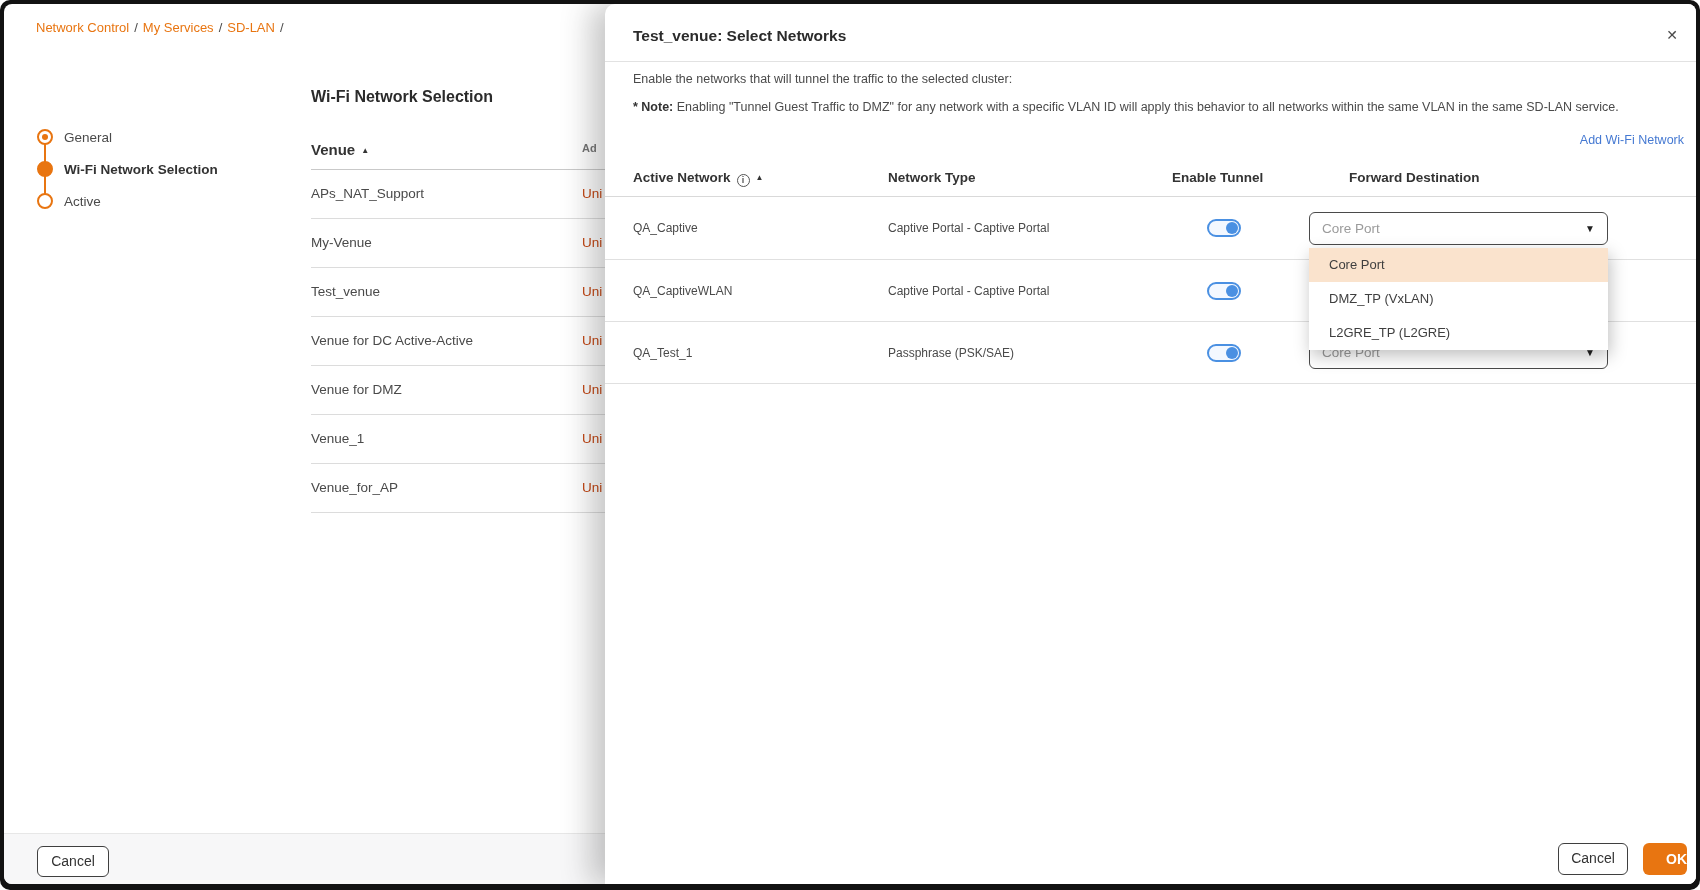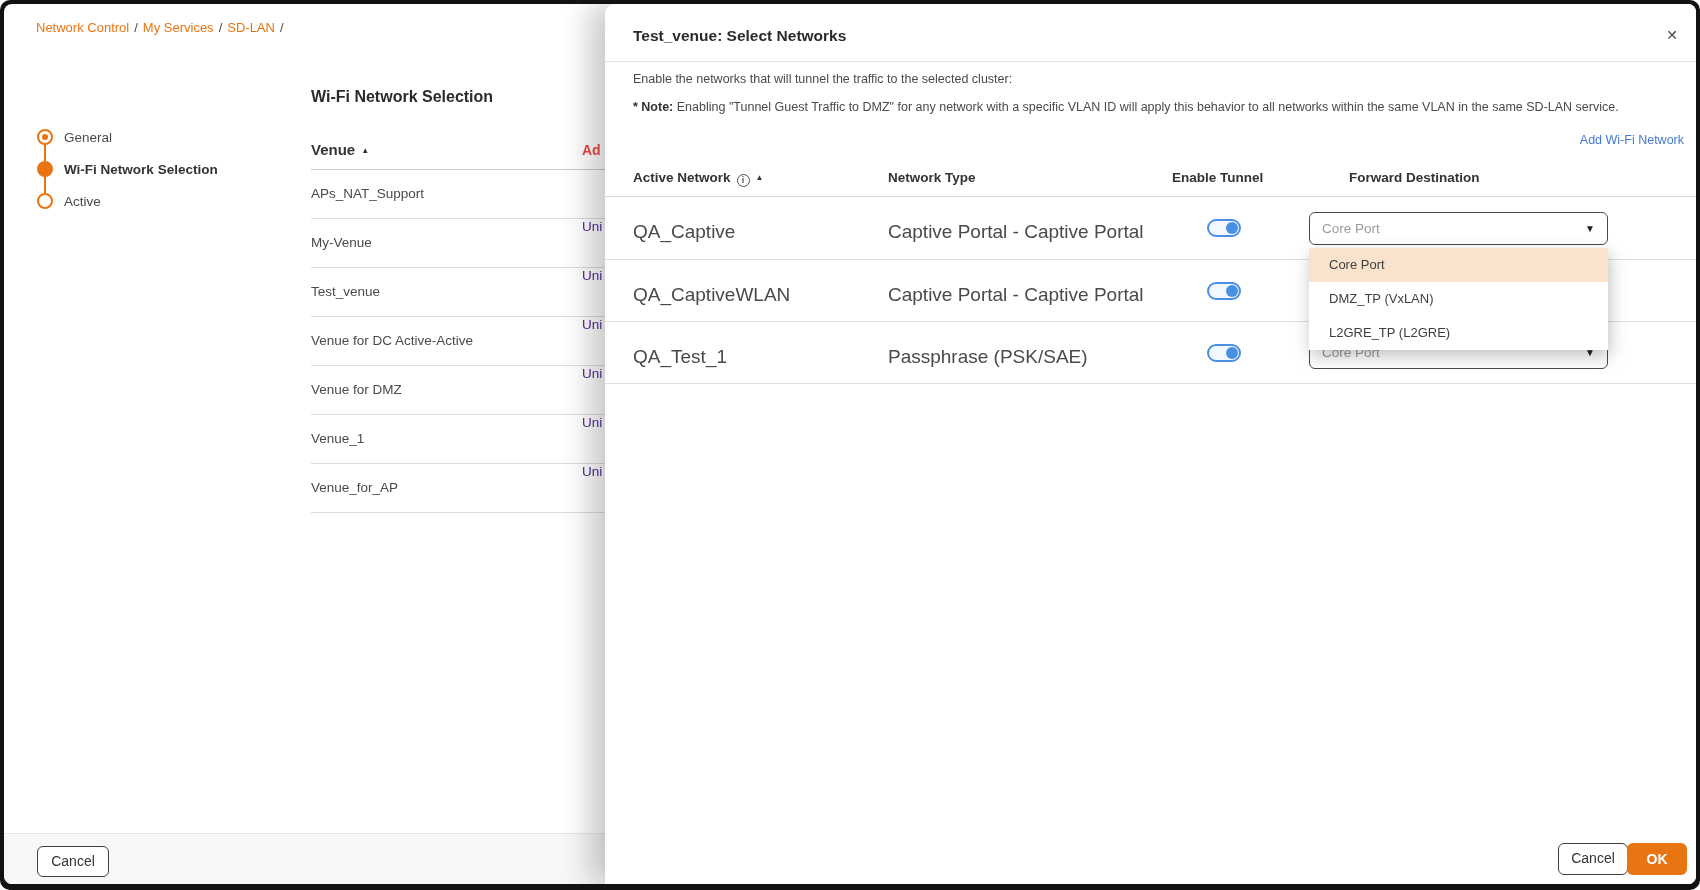--- a/index.html
+++ b/index.html
@@ -23,24 +23,24 @@
   .step.current .dot { background:#e87511; }
   .step .lbl { position:absolute; left:27px; top:1px; font-size:13.5px; color:#4a4a4a; white-space:nowrap; }
   .step.current .lbl { font-weight:bold; color:#333; }
 
   
   .section-title { position:absolute; left:307px; top:84px; font-size:16px; font-weight:bold; color:#2b2b2b; }
   .venue-table { position:absolute; left:307px; top:130px; width:298px; overflow:hidden; }
   .vt-header { position:relative; height:36px; border-bottom:1px solid #c9c9c9; }
   .vt-header .h1 { position:absolute; left:0; top:7px; font-size:15px; font-weight:bold; color:#333; }
   .vt-header .sort { font-size:8px; color:#333; margin-left:6px; vertical-align:2px; }
-  .vt-header .h2 { position:absolute; left:271px; top:8px; font-size:14px; font-weight:bold; color:#ef4444; white-space:nowrap; }
+  .vt-header .h2 { position:absolute; left:271px; top:8px; font-size:11px; font-weight:bold; color:#737373; white-space:nowrap; }
   .vt-row { position:relative; height:49px; border-bottom:1px solid #dcdcdc; }
   .vt-row .c1 { position:absolute; left:0; top:16px; font-size:13.5px; color:#4a4a4a; white-space:nowrap; }
-  .vt-row .c2 { position:absolute; left:271px; top:16px; font-size:13.5px; color:#4c1d95; white-space:nowrap;margin-top:33px; }
+  .vt-row .c2 { position:absolute; left:271px; top:16px; font-size:13.5px; color:#c2410c; white-space:nowrap; }
 
   
   .page-footer { position:absolute; left:0; right:0; top:829px; bottom:0; background:#f7f7f8; border-top:1px solid #e7e7e7; }
   .btn { display:inline-block; text-align:center; border-radius:6px; font-size:14px; cursor:pointer; }
   .btn-outline { background:#fff; border:1.5px solid #3f3f3f; color:#333; }
   .pf-cancel { position:absolute; left:33px; top:12px; width:72px; height:31px; line-height:28px; }
 
   
   .modal { position:absolute; left:601px; top:0; width:1091px; height:880px; background:#fff; border-radius:10px 0 0 0; box-shadow:-14px 0 30px rgba(50,50,50,0.28); }
   .modal-title { position:absolute; left:28px; top:23px; font-size:15.5px; font-weight:600; color:#2b2b2b; }
@@ -52,37 +52,37 @@
   .add-link { position:absolute; right:12px; top:129px; font-size:12.5px; color:#4579d2; cursor:pointer; }
 
   .ntable-head { position:absolute; left:0; right:0; top:158px; height:34px; }
   .ntable-head .th { position:absolute; top:8px; font-size:13.5px; font-weight:600; color:#333; white-space:nowrap; }
   .th-name { left:28px; } .th-type { left:283px; } .th-tunnel { left:567px; } .th-fwd { left:704px;padding-left:40px; }
   .info-ic { display:inline-block; width:13px; height:13px; border:1px solid #555; border-radius:50%; font-size:9px; line-height:11px; text-align:center; color:#555; font-style:normal; margin-left:6px; vertical-align:-1px; }
   .sort-asc { font-size:8px; color:#333; margin-left:6px; vertical-align:2px; }
   .ntable-hdiv { position:absolute; left:0; right:0; top:192px; height:1px; background:#d9d9d9; }
 
   .nrow { position:absolute; left:0; right:0; height:64px; border-bottom:1px solid #e0e0e0; }
-  .nrow .nc { position:absolute; font-size:19px; color:#4a4a4a; white-space:nowrap; }
+  .nrow .nc { position:absolute; font-size:12px; color:#4a4a4a; white-space:nowrap; }
   .nc-name { left:28px; } .nc-type { left:283px; }
   .nrow1 { top:192px; } .nrow2 { top:256px; height:62px; } .nrow3 { top:318px; height:62px; }
 
   .toggle { position:absolute; left:602px; width:34px; height:18px; border:2px solid #4a90e2; border-radius:10px; background:#f3f8ff; cursor:pointer; }
   .toggle .knob { position:absolute; right:1px; top:1px; width:12px; height:12px; border-radius:50%; background:#4a90e2; }
 
   .fwd-select { position:absolute; left:704px; width:299px; height:33px; border:1.5px solid #4a4a4a; border-radius:6px; background:#fff; cursor:pointer; z-index:1; }
   .fwd-select .val { position:absolute; left:12px; top:8px; font-size:13.5px; color:#9b9b9b; }
   .fwd-select .arr { position:absolute; right:12px; top:10px; font-size:10px; color:#222; }
 
   .dd-menu { position:absolute; left:704px; top:244px; width:299px; height:102px; background:#fff; box-shadow:2px 6px 16px rgba(0,0,0,0.25); z-index:5; }
   .dd-opt { height:34px; line-height:34px; padding-left:20px; font-size:13px; color:#3f3f3f; cursor:pointer; white-space:nowrap; }
   .dd-opt.hl { background:#fae3cd; }
 
   .modal-cancel { position:absolute; right:68px; top:839px; width:70px; height:32px; line-height:29px; }
-  .modal-ok { position:absolute; right:9px; top:839px; width:60px; height:32px; line-height:32px; background:#e87511; color:#fff; font-weight:600; border:none; }
+  .modal-ok { position:absolute; right:9px; top:839px; width:44px; height:32px; line-height:32px; background:#e87511; color:#fff; font-weight:600; border:none;text-align:right; }
 </style>
 </head>
 <body>
 
 <div class="stage">
   <div class="page">
 
     <div class="breadcrumb">
       <span class="crumb">Network Control</span><span class="sep">/</span><span class="crumb">My Services</span><span class="sep">/</span><span class="crumb">SD-LAN</span><span class="sep">/</span>
     </div>

